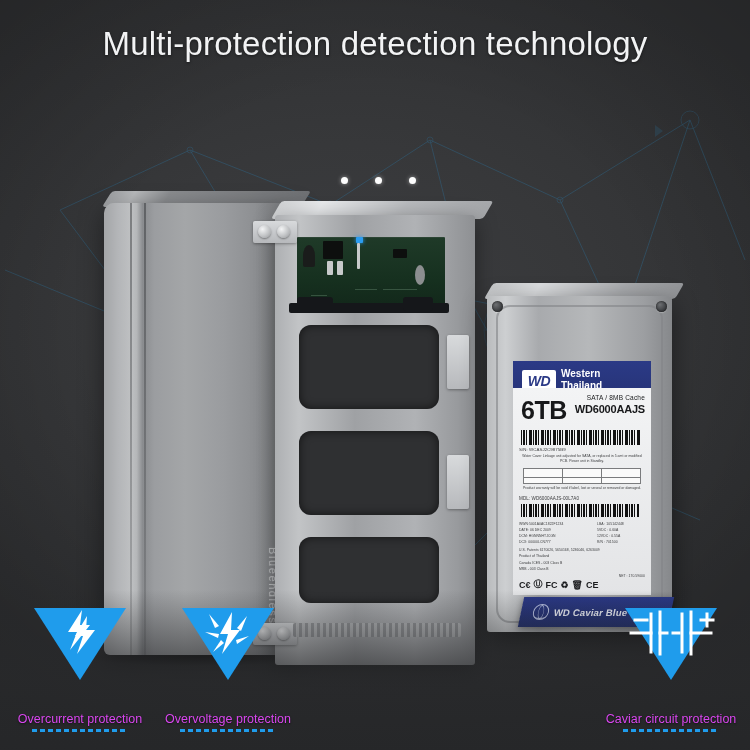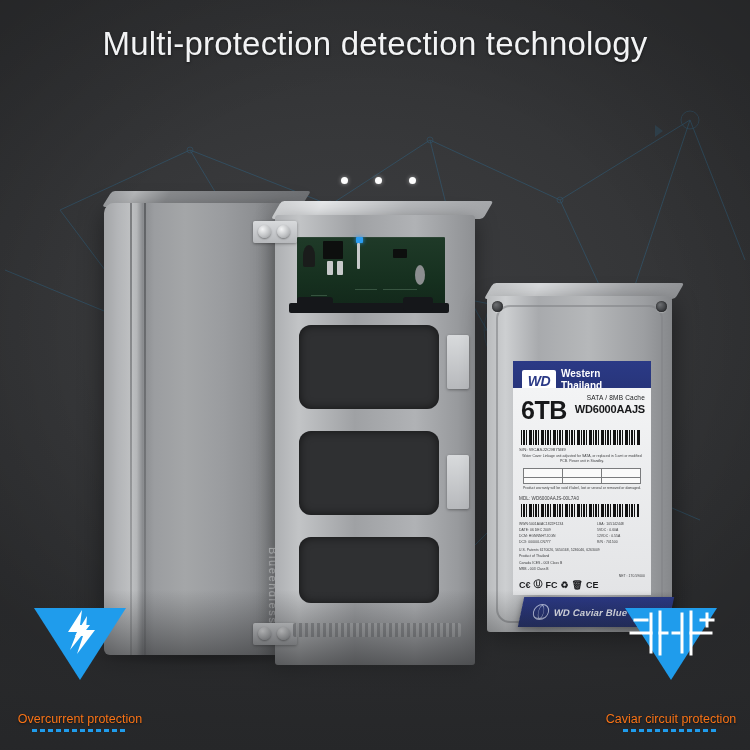--- a/index.html
+++ b/index.html
@@ -256,21 +256,21 @@
     border-left:46px solid transparent;
     border-right:46px solid transparent;
     border-top:72px solid #1f9cec;
   }
   .tri-ico {
     position:absolute; left:50%; top:2px; transform:translateX(-50%);
     width:56px; height:52px;
     display:flex; align-items:flex-start; justify-content:center;
   }
   .feat-label {
-    color:#f97316; font-size:12.5px; white-space:nowrap;
+    color:#d946ef; font-size:12.5px; white-space:nowrap;
     text-shadow:0 1px 2px rgba(0,0,0,.6);
     margin-top:32px;
   }
   .dash {
     margin:3px auto 0; width:96px; height:3px;
     background:repeating-linear-gradient(to right, #1f9cec 0 5px, transparent 5px 8px);
   }
 </style>
 </head>
 <body>
@@ -469,20 +469,37 @@
           <svg width="48" height="50" viewBox="0 0 48 50">
             <path fill="#ffffff" d="M26 0 L12 22 L21 22 L14 40 L34 15 L24 15 Z"></path>
             <path fill="#ffffff" d="M31 6 L19 26 L27 26 L21 44 L39 20 L30 20 Z"></path>
           </svg>
         </div>
       </div>
       <div class="feat-label">Overcurrent protection</div>
       <div class="dash"></div>
     </div>
 
+    <div class="feature" style="left:153px;">
+      <div class="tri-wrap">
+        <div class="tri"></div>
+        <div class="tri-ico">
+          <svg width="50" height="50" viewBox="0 0 50 50">
+            <path fill="#ffffff" d="M29 2 L17 24 L25 24 L19 44 L37 20 L28 20 Z"></path>
+            <path fill="#ffffff" d="M6 4 L16 16 L12 18 Z"></path>
+            <path fill="#ffffff" d="M44 6 L34 18 L38 21 Z"></path>
+            <path fill="#ffffff" d="M2 22 L16 24 L15 28 Z"></path>
+            <path fill="#ffffff" d="M46 26 L33 30 L34 34 Z"></path>
+            <path fill="#ffffff" d="M10 42 L18 30 L21 33 Z"></path>
+          </svg>
+        </div>
+      </div>
+      <div class="feat-label">Overvoltage protection</div>
+      <div class="dash"></div>
+    </div>
 
 
 
     <div class="feature" style="left:596px;">
       <div class="tri-wrap">
         <div class="tri"></div>
         <div class="tri-ico" style="width:88px;left:50%;">
           <svg width="88" height="46" viewBox="0 0 88 46">
             <g stroke="#ffffff" stroke-width="3" fill="none" stroke-linecap="square">
               <path d="M4 23 L24 23"></path>

